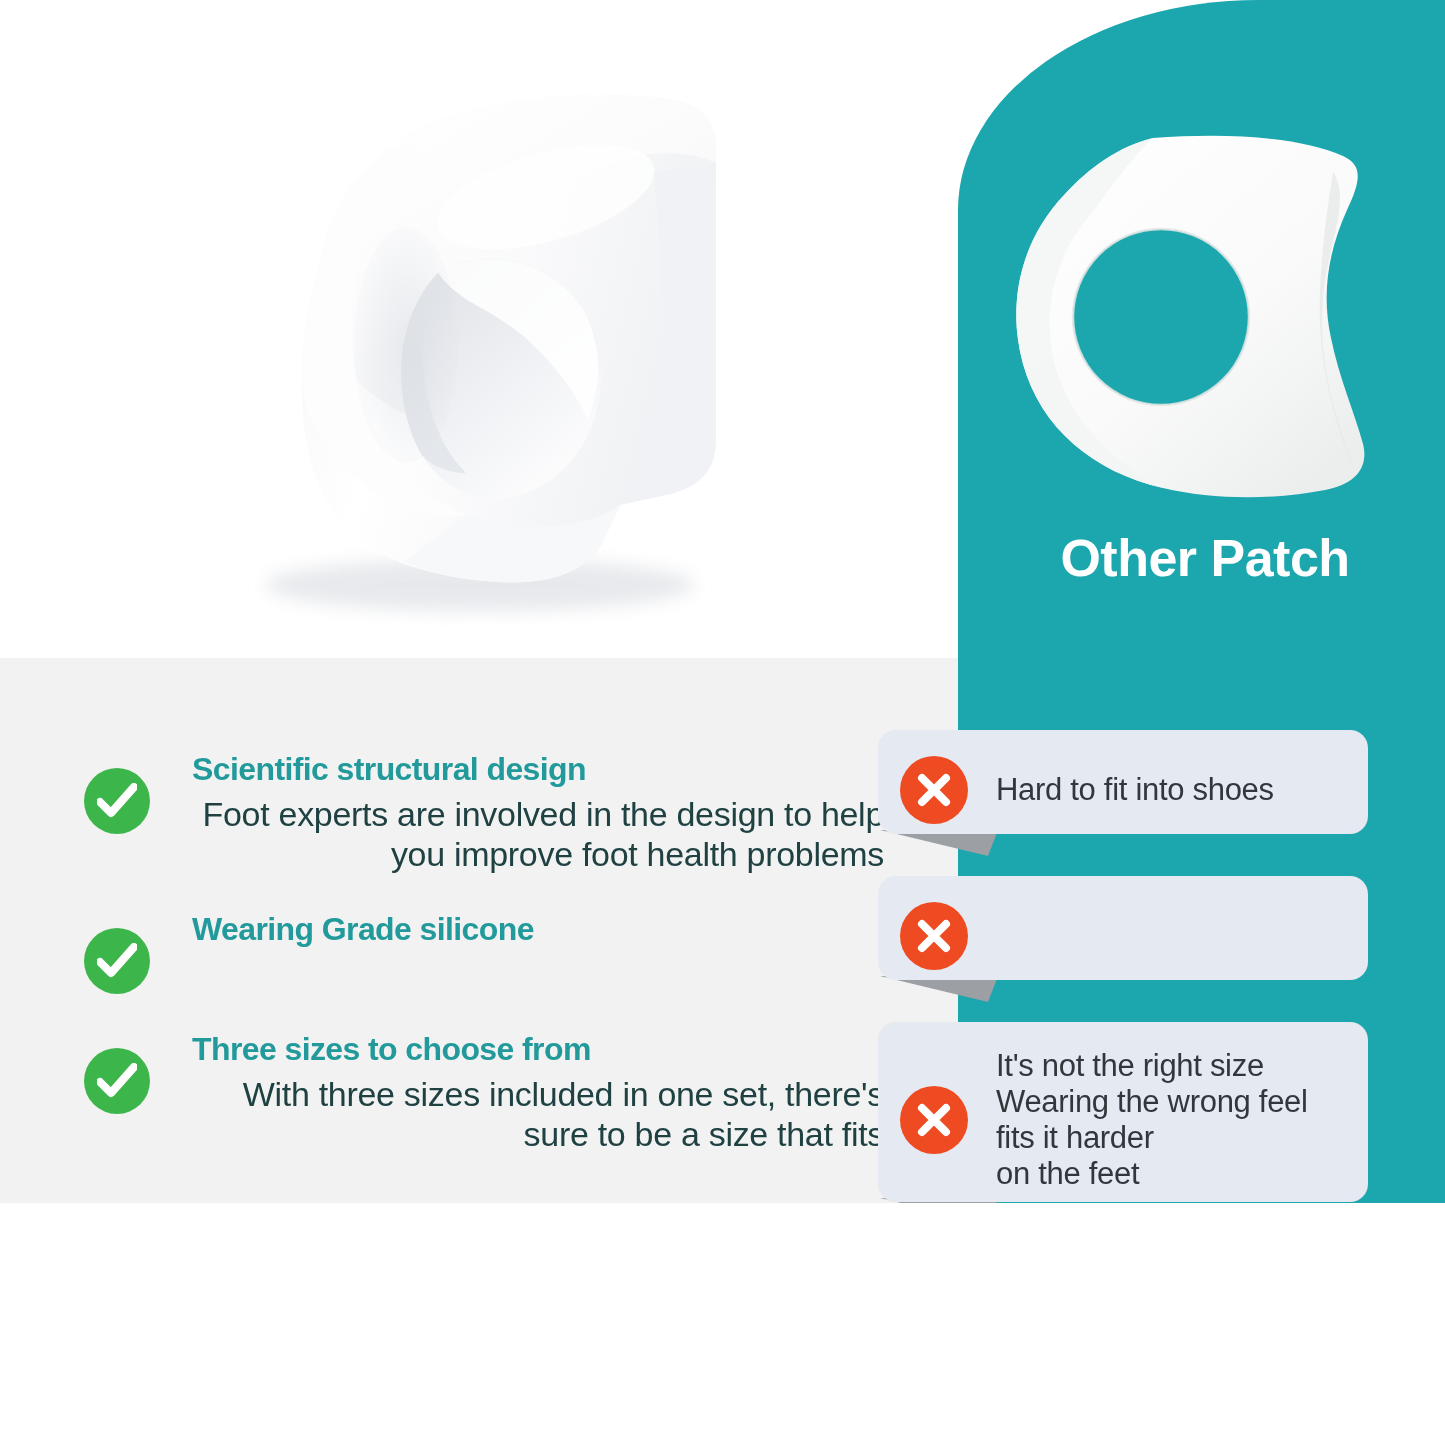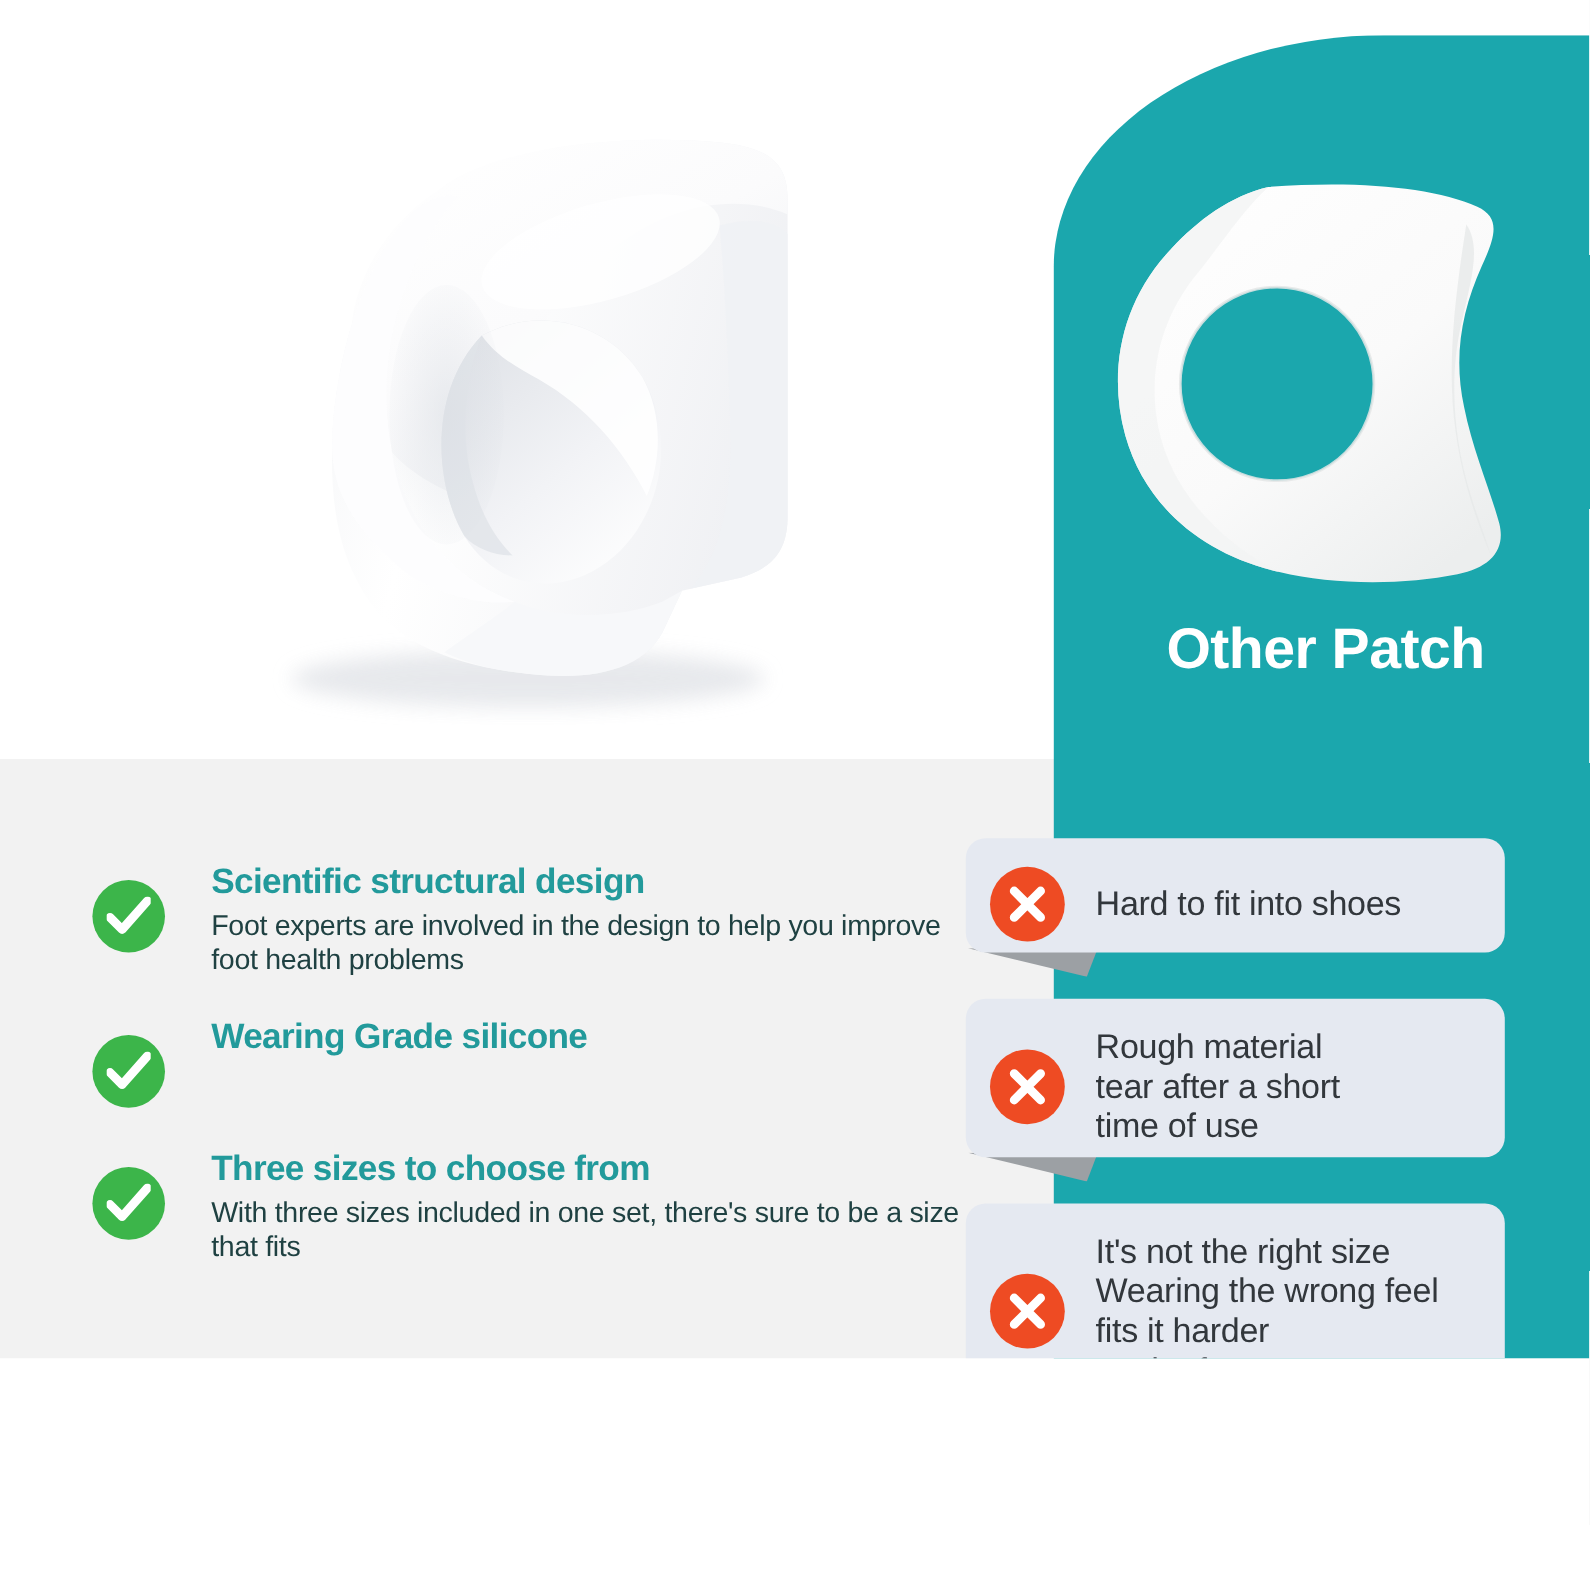--- a/index.html
+++ b/index.html
@@ -9,21 +9,20 @@
   }
   body {
     font-family: "Liberation Sans", "DejaVu Sans", sans-serif;
   }
   #infographic {
     position: relative;
     width: 1445px;
     height: 1203px;
     overflow: hidden;
     background: #ffffff;
-    margin-top: 32px;
   }
 
   
   .zone-white-top {
     position: absolute;
     left: 0; top: 0;
     width: 1445px; height: 658px;
     background: #ffffff;
   }
   .zone-gray-bottom {
@@ -113,24 +112,25 @@
   .pro-title {
     color: #229a9b;
     font-size: 32px;
     font-weight: bold;
     letter-spacing: -0.6px;
     line-height: 1.12;
     margin-bottom: 6px;
   }
   .pro-desc {
     color: #1f4142;
-    font-size: 26px;
+    font-size: 34px;
     font-weight: normal;
     line-height: 1.18;
     letter-spacing: -0.3px;
+    text-align: right;
   }
 
   
   .cons {
     position: absolute;
     left: 878px;
     top: 730px;
     width: 490px;
   }
   .con-card-wrap {
@@ -396,25 +396,20 @@
         <svg viewBox="0 0 118 26" xmlns="http://www.w3.org/2000/svg" preserveAspectRatio="none">
           <path d="M0 0 L118 0 L108 26 Z" fill="#9ca0a4"></path>
         </svg>
       </div>
       <div class="con-card">
         <div class="x-circle">
           <svg viewBox="0 0 34 34" xmlns="http://www.w3.org/2000/svg">
             <path d="M5 5 L29 29 M29 5 L5 29" stroke="#ffffff" stroke-width="8" stroke-linecap="round" fill="none"></path>
           </svg>
         </div>
-        <div class="con-text">
-          <span class="ln">Rough material</span>
-          <span class="ln">tear after a short</span>
-          <span class="ln">time of use</span>
-        </div>
       </div>
     </div>
 
     <div class="con-card-wrap">
       <div class="con-fold">
         <svg viewBox="0 0 118 26" xmlns="http://www.w3.org/2000/svg" preserveAspectRatio="none">
           <path d="M0 0 L118 0 L108 26 Z" fill="#9ca0a4"></path>
         </svg>
       </div>
       <div class="con-card">

